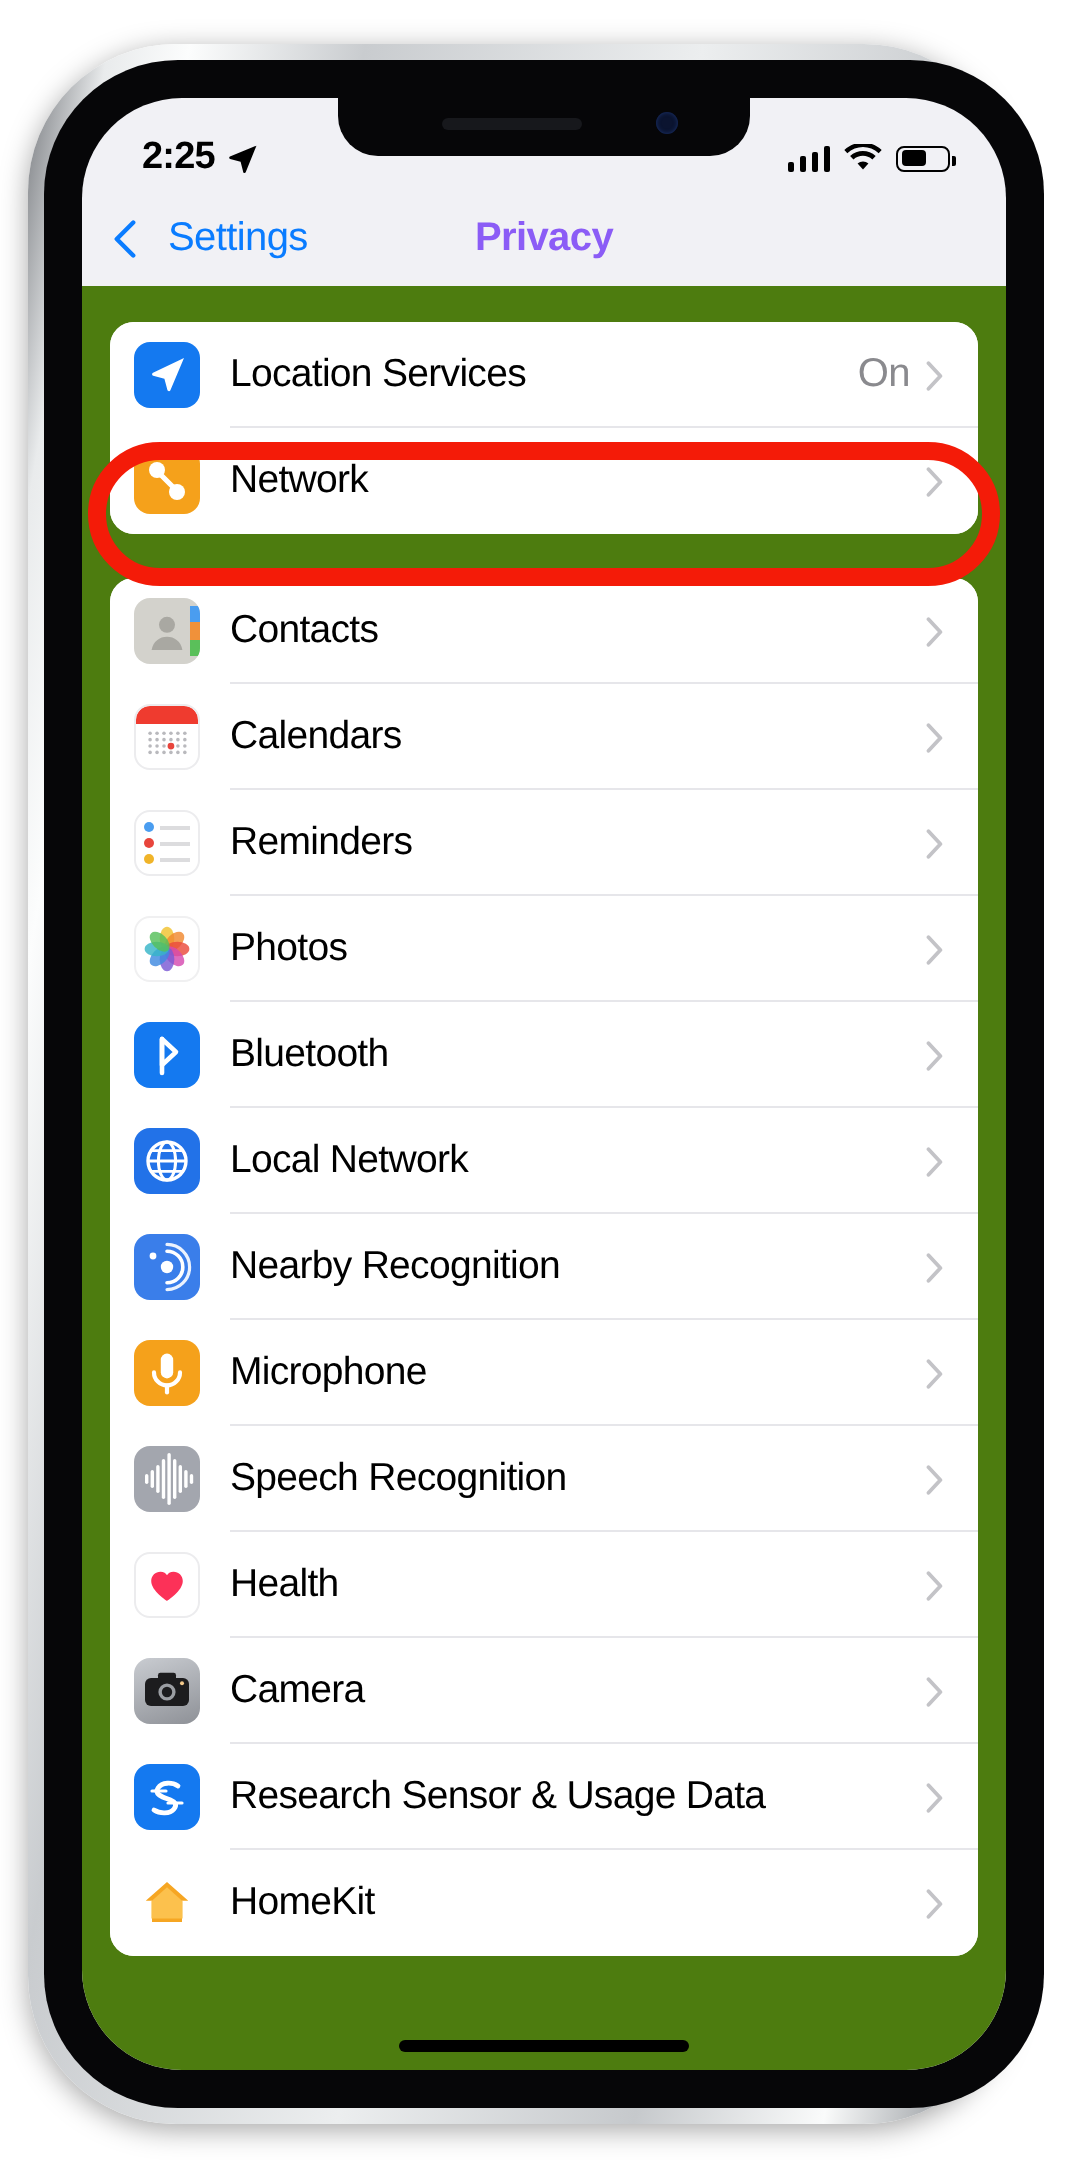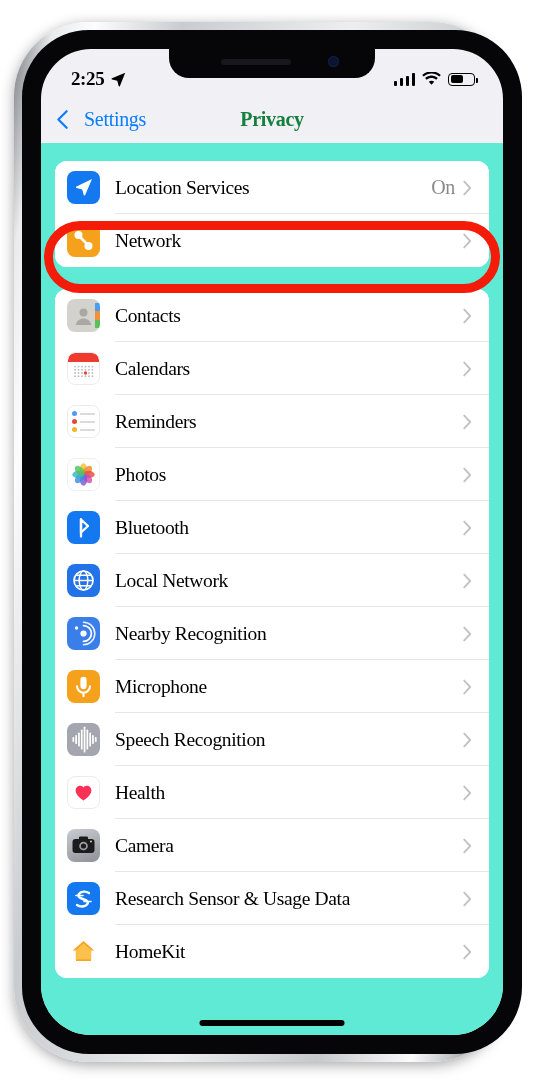--- a/index.html
+++ b/index.html
@@ -11,21 +11,20 @@
   }
 
   
   #phone-frame{
     position:absolute; left:14px; top:22px;
     width:492px; height:1040px;
     border-radius:74px;
     background:linear-gradient(100deg,#6f7277 0%,#e9ebec 6%,#fcfdfd 12%,#c9cccf 25%,
                                #eceeef 50%,#c6c9cc 72%,#fafbfb 86%,#9fa3a7 95%,#5d6064 100%);
     box-shadow:0 3px 14px rgba(0,0,0,.35);
-    font-family:Liberation Serif, serif;
   }
   #phone-bezel{
     position:absolute; left:8px; top:8px;
     width:500px; height:1024px;
     border-radius:67px;
     background:#060608;
   }
   #phone-screen{
     position:absolute; left:19px; top:19px;
     width:462px; height:986px;
@@ -85,27 +84,27 @@
   
   #nav-bar{
     position:absolute; top:46px; left:0; width:462px; height:48px;
     display:flex; align-items:center; z-index:25;
   }
   #back-button{ display:flex; align-items:center; gap:16px; margin-left:16px; cursor:pointer; }
   #back-chevron{ width:11px; height:19px; }
   #back-label{ font-size:20px; color:#0a7cff; letter-spacing:-.3px; }
   #nav-title{
     position:absolute; left:0; width:462px; text-align:center;
-    font-size:20px; font-weight:700; color:#15803d; letter-spacing:-.3px;
+    font-size:20px; font-weight:700; color:#8b5cf6; letter-spacing:-.3px;
   }
 
   
   #content{
     position:absolute; top:94px; left:0; width:462px; height:892px;
-    background:#5eead4; overflow:hidden;
+    background:#4d7c0f; overflow:hidden;
   }
   .group{
     margin:0 14px 22px; background:#fff; border-radius:12px; overflow:hidden;
   }
   #group-top{ margin-top:18px; }
 
   .row{
     display:flex; align-items:center; height:53px; padding-left:12px;
     position:relative; cursor:pointer; background:#fff;
   }

